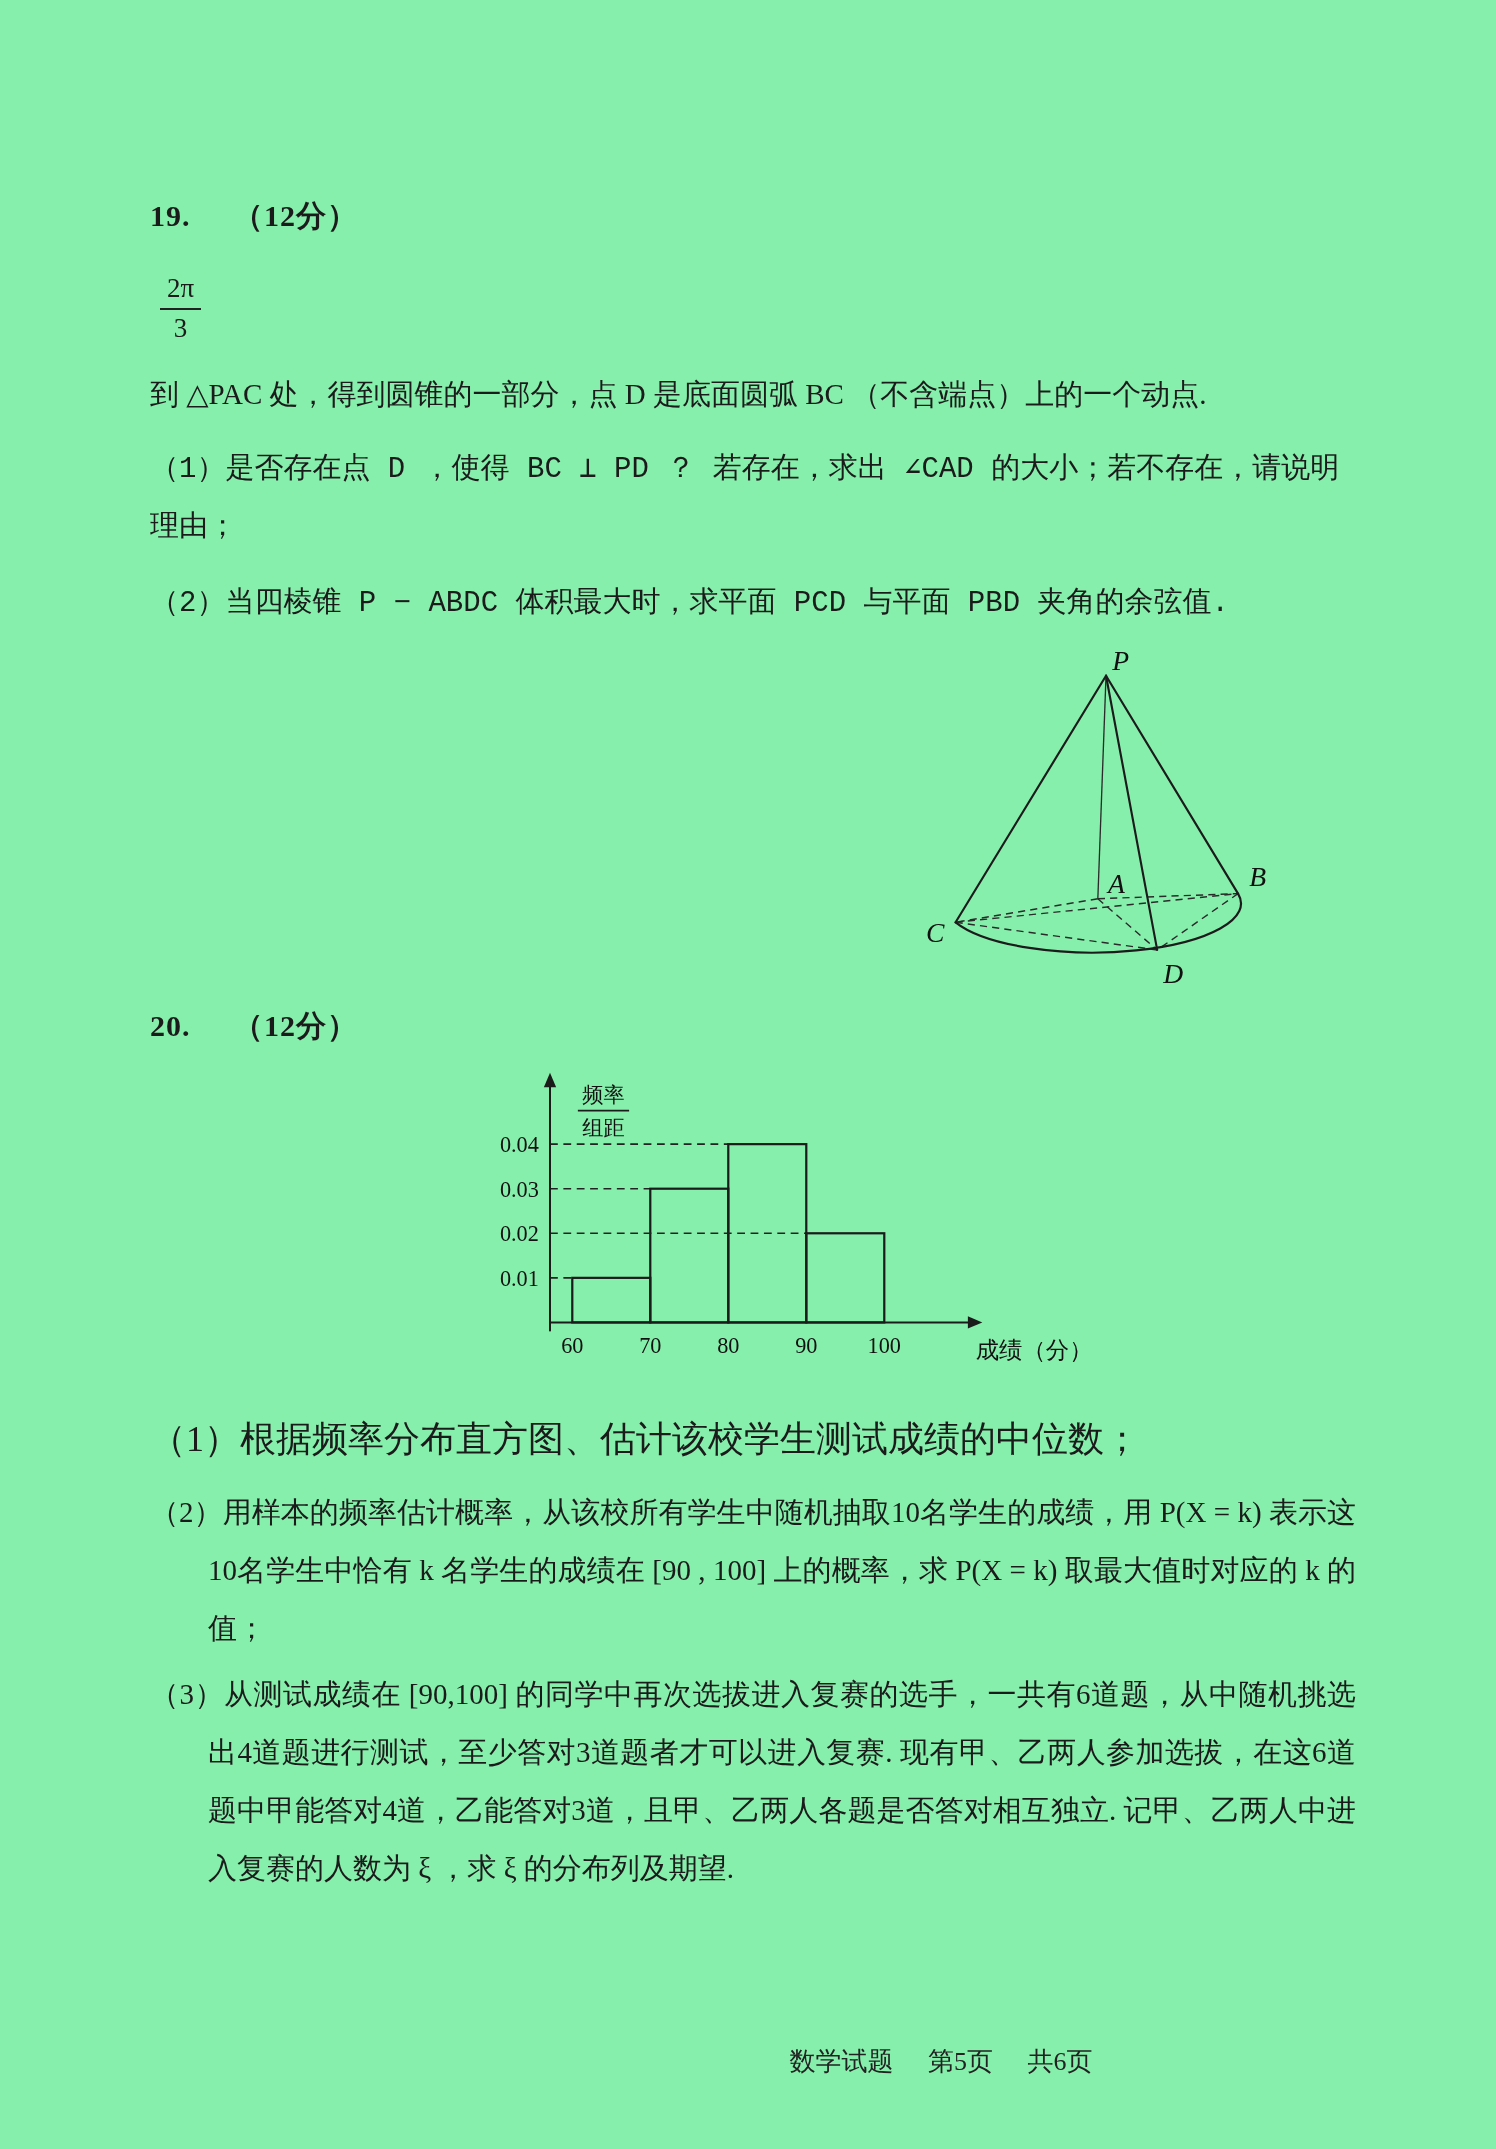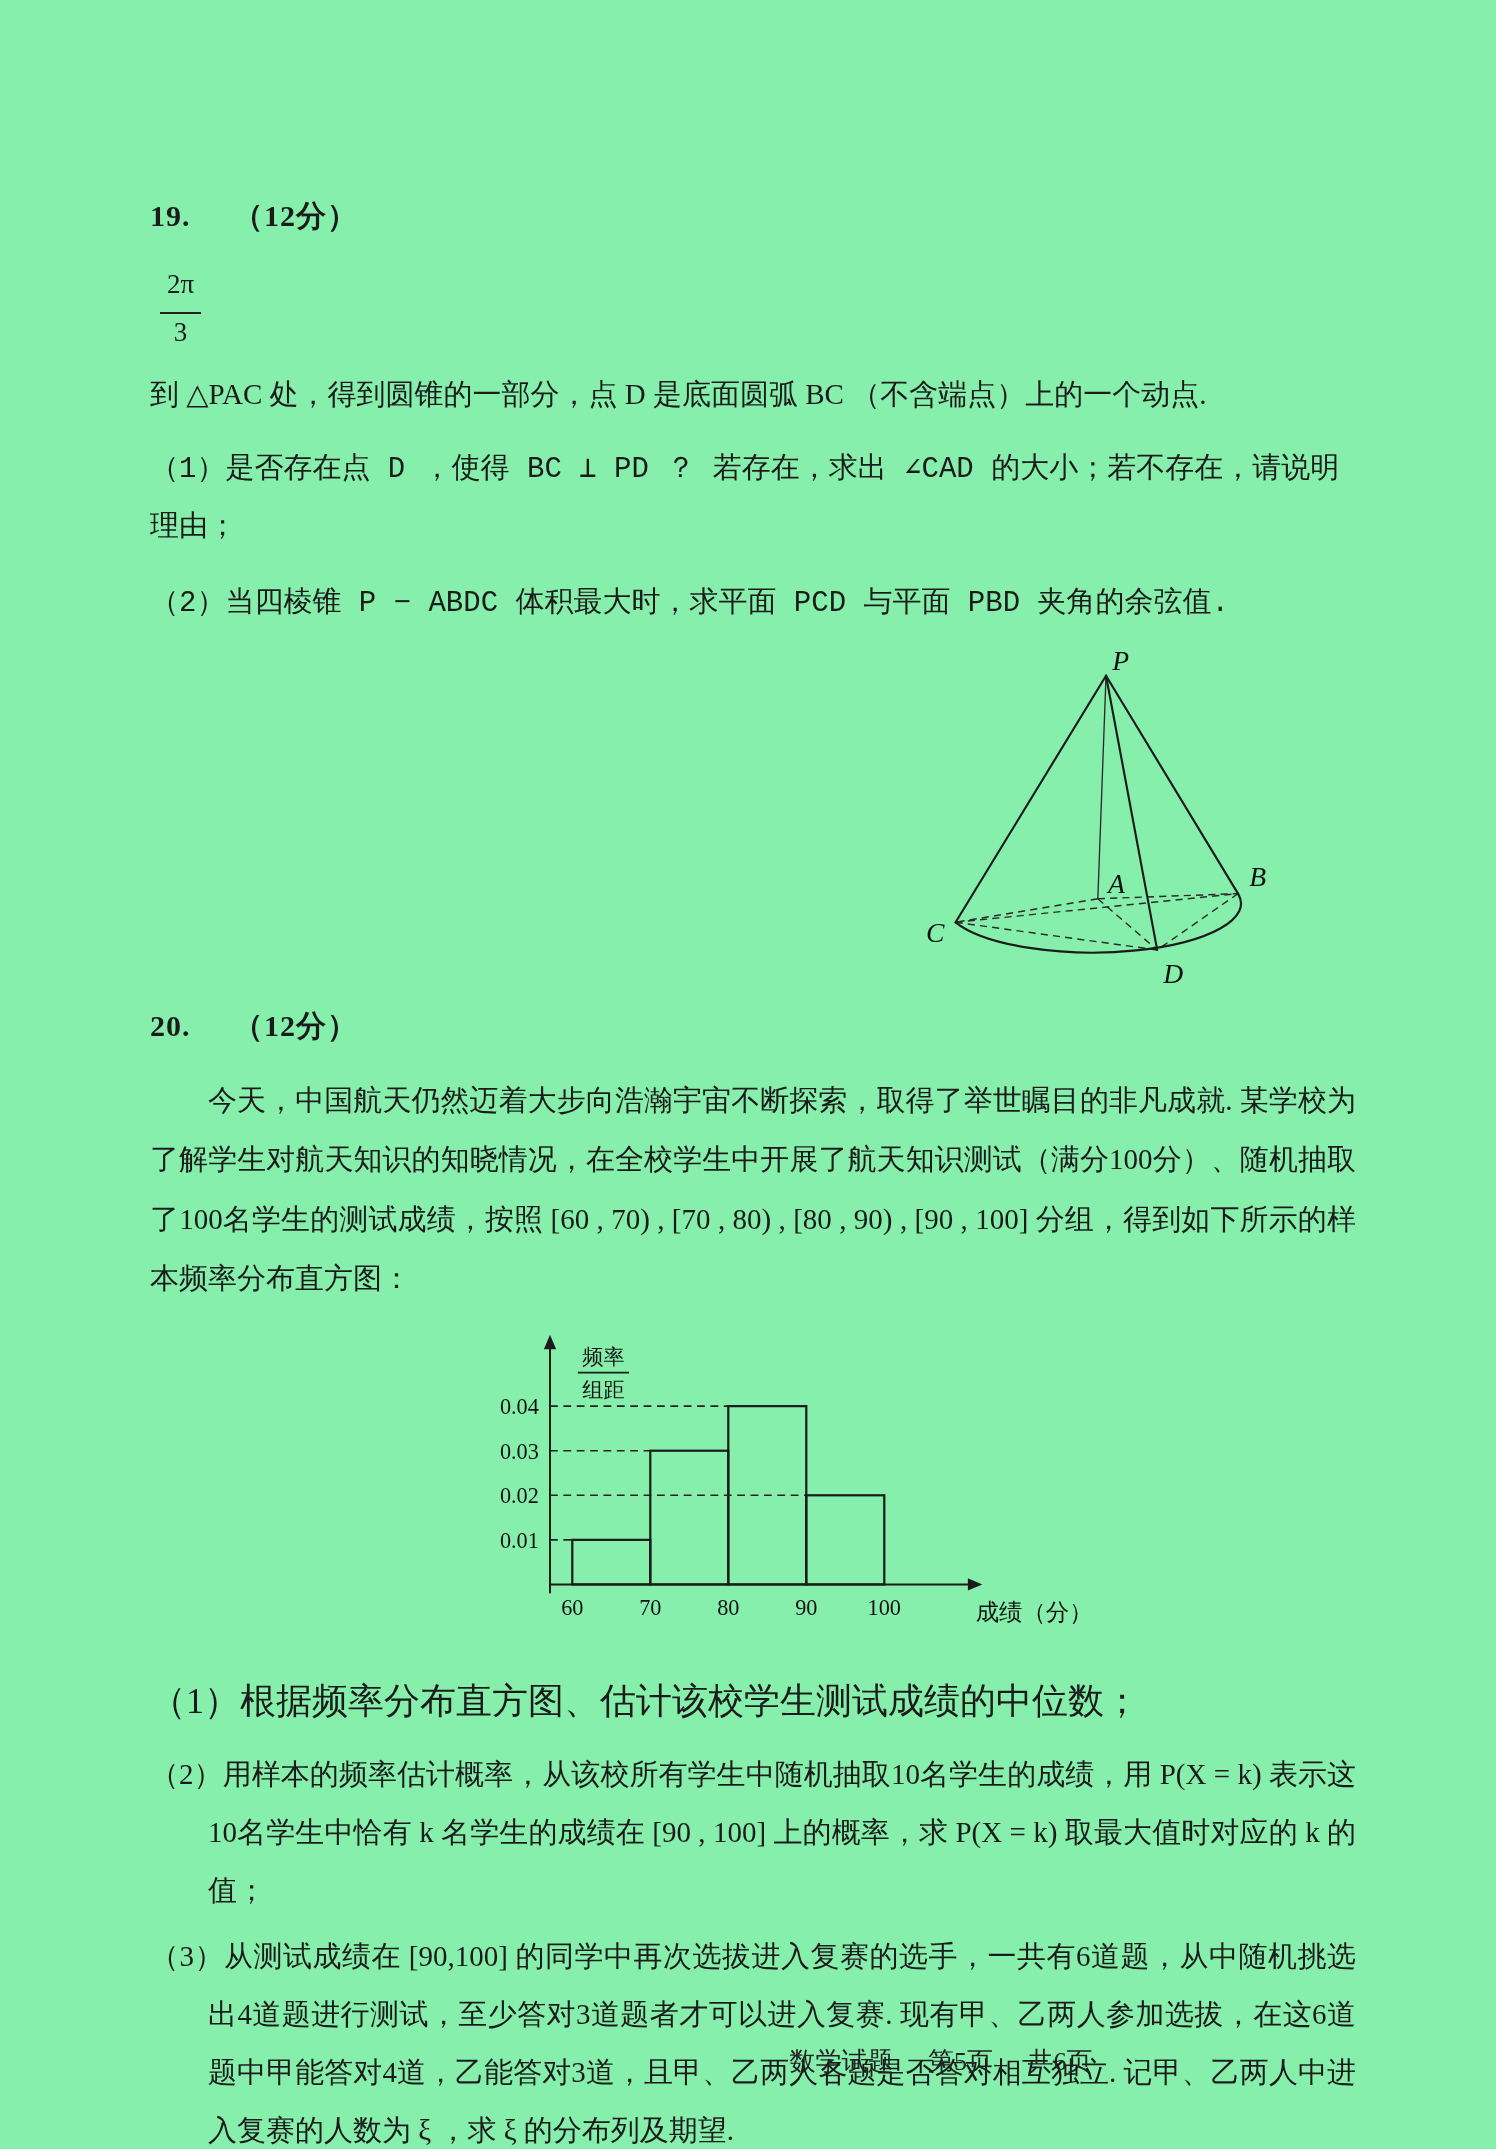--- a/index.html
+++ b/index.html
@@ -17,21 +17,21 @@
 
   .q-head { font-size:30px; font-weight:700; letter-spacing:1px; }
   .q-head .q-score { margin-left:34px; font-weight:700; }
 
   .q-line { font-size:29px; line-height:2.0; }
 
   
   .q19-line1 { display:flex; align-items:center; justify-content:space-between; margin-top:28px; min-height:88px; font-size:29px; }
   .q19-line1 .t { text-indent:2em; flex:1; }
   .frac { display:inline-flex; flex-direction:column; align-items:center; font-size:27px; line-height:1.25; margin-left:10px; }
-  .frac .num { border-bottom:2.2px solid #222; padding:0 7px 10px; }
+  .frac .num { border-bottom:2.2px solid #222; padding:0 7px 2px; }
   .frac .den { padding-top:2px; }
   .mt14 { margin-top:12px; }
   .mt20 { margin-top:18px;font-family:Liberation Mono, monospace; }
 
   .fig-cone { margin:12px 0 4px 735px; width:440px; }
 
   
   .q20-head { margin-top:2px; }
   .q20-intro { margin-top:24px; font-size:29px; line-height:2.05; text-align:justify; text-indent:2em; }
   .fig-hist { margin:8px 0 6px 322px; width:624px;text-align:center; }
@@ -109,21 +109,20 @@
         </svg>
       </div>
     </section>
 
     <section>
       <div class="q-head q20-head">
         <span class="q-num">20.</span>
         <span class="q-score">（12分）</span>
       </div>
 
-      <p class="q20-intro">今天，中国航天仍然迈着大步向浩瀚宇宙不断探索，取得了举世瞩目的非凡成就. 某学校为了解学生对航天知识的知晓情况，在全校学生中开展了航天知识测试（满分100分）、随机抽取了100名学生的测试成绩，按照 [60 , 70) , [70 , 80) , [80 , 90) , [90 , 100] 分组，得到如下所示的样本频率分布直方图：</p>
 
       <div class="fig-hist">
         <svg viewBox="0 0 560 300" width="624">
           <g>
               <line x1="70" y1="200" x2="90" y2="200" class="dash"></line>
               <rect x="90" y="200" width="70" height="40" class="bar"></rect>
               <line x1="70" y1="120" x2="160" y2="120" class="dash"></line>
               <rect x="160" y="120" width="70" height="120" class="bar"></rect>
               <line x1="70" y1="80" x2="230" y2="80" class="dash"></line>
               <rect x="230" y="80" width="70" height="160" class="bar"></rect>

